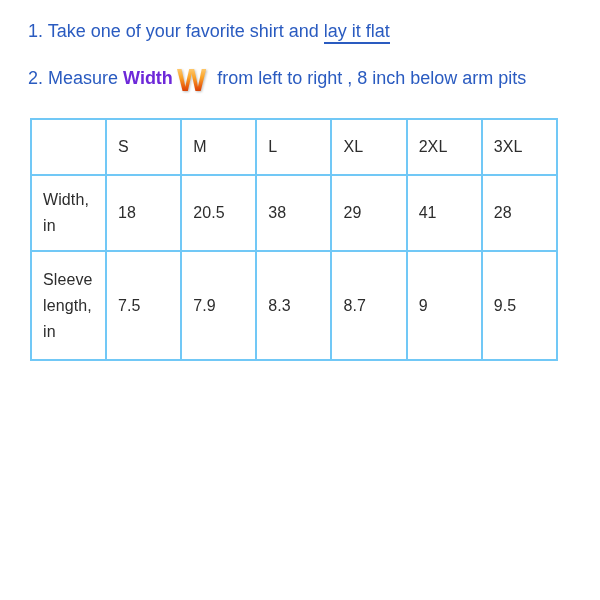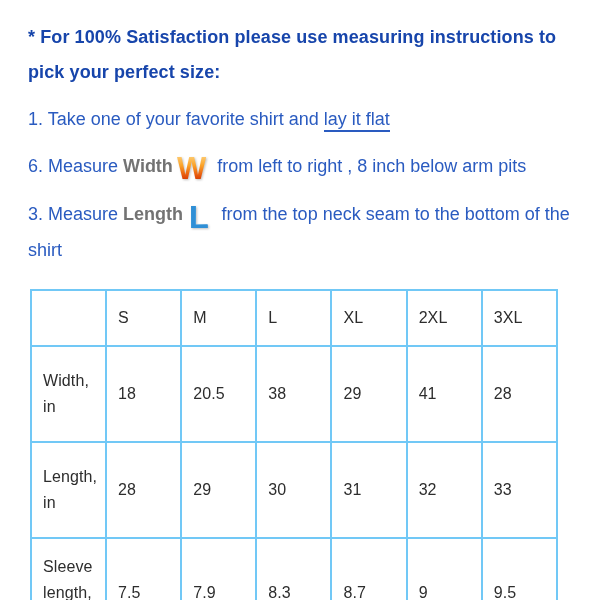--- a/index.html
+++ b/index.html
@@ -30,21 +30,21 @@
 
   
   .step {
     max-width: 578px;
     margin: 0 0 13px 0;
     font-size: 18px;
     font-weight: 400;
     line-height: 34px;
     color: #2a5bc0;
   }
-  .step .bold { font-weight: 700; color: #737373; }
+  .step .bold { font-weight: 700; color: #6d28d9; }
   .underline-link {
     border-bottom: 2px solid #2a5bc0;
     padding-bottom: 1px;
     cursor: pointer;
   }
 
   
   .letter-icon {
     display: inline-block;
     font-weight: 700;
@@ -88,35 +88,33 @@
     font-weight: 400;
     color: #2d2d2d;
     text-align: left;
     vertical-align: middle;
     padding: 4px 5px 4px 11px;
     line-height: 26px;
     letter-spacing: 0.1px;
   }
   .size-table col.label-col { width: 75px; }
   .size-table tr.header-row { height: 56px; }
-  .size-table tr.data-row   { height: 96px; }
+  .size-table tr.data-row   { height: 76px; }
   .size-table tr.tall-row   { height: 109px; }
 </style>
 </head>
 <body>
 
 <div class="content">
 
-  <p class="intro">* For 100% Satisfaction please use measuring instructions to pick your perfect size:</p>
 
   <p class="step"><span>1. Take one of your favorite shirt and </span><span class="underline-link">lay it flat</span></p>
 
-  <p class="step"><span>6. Measure </span><span class="bold">Width</span><span class="letter-icon w-icon">W</span><span> from left to right , 8 inch below arm pits</span></p>
+  <p class="step"><span>2. Measure </span><span class="bold">Width</span><span class="letter-icon w-icon">W</span><span> from left to right , 8 inch below arm pits</span></p>
 
-  <p class="step"><span>3. Measure </span><span class="bold">Length</span><span class="letter-icon l-icon">L</span><span> from the top neck seam to the bottom of the shirt</span></p>
 
   <table class="size-table">
     <colgroup>
       <col class="label-col">
       <col>
         <col>
         <col>
         <col>
         <col>
         <col>
@@ -133,29 +131,20 @@
       </tr>
       <tr class="data-row">
         <td>Width, in</td>
         <td>18</td>
         <td>20.5</td>
         <td>38</td>
         <td>29</td>
         <td>41</td>
         <td>28</td>
       </tr>
-      <tr class="data-row">
-        <td>Length, in</td>
-        <td>28</td>
-        <td>29</td>
-        <td>30</td>
-        <td>31</td>
-        <td>32</td>
-        <td>33</td>
-      </tr>
       <tr class="tall-row">
         <td>Sleeve length, in</td>
         <td>7.5</td>
         <td>7.9</td>
         <td>8.3</td>
         <td>8.7</td>
         <td>9</td>
         <td>9.5</td>
       </tr>
     </tbody>

